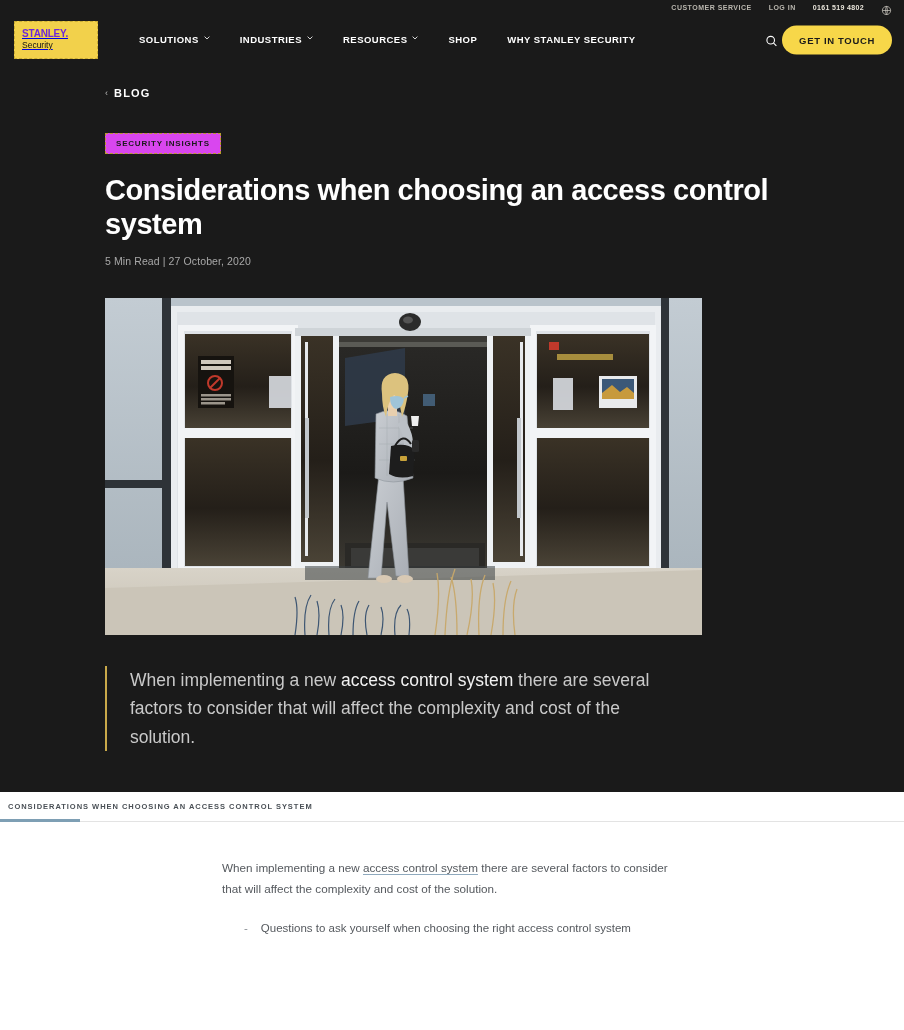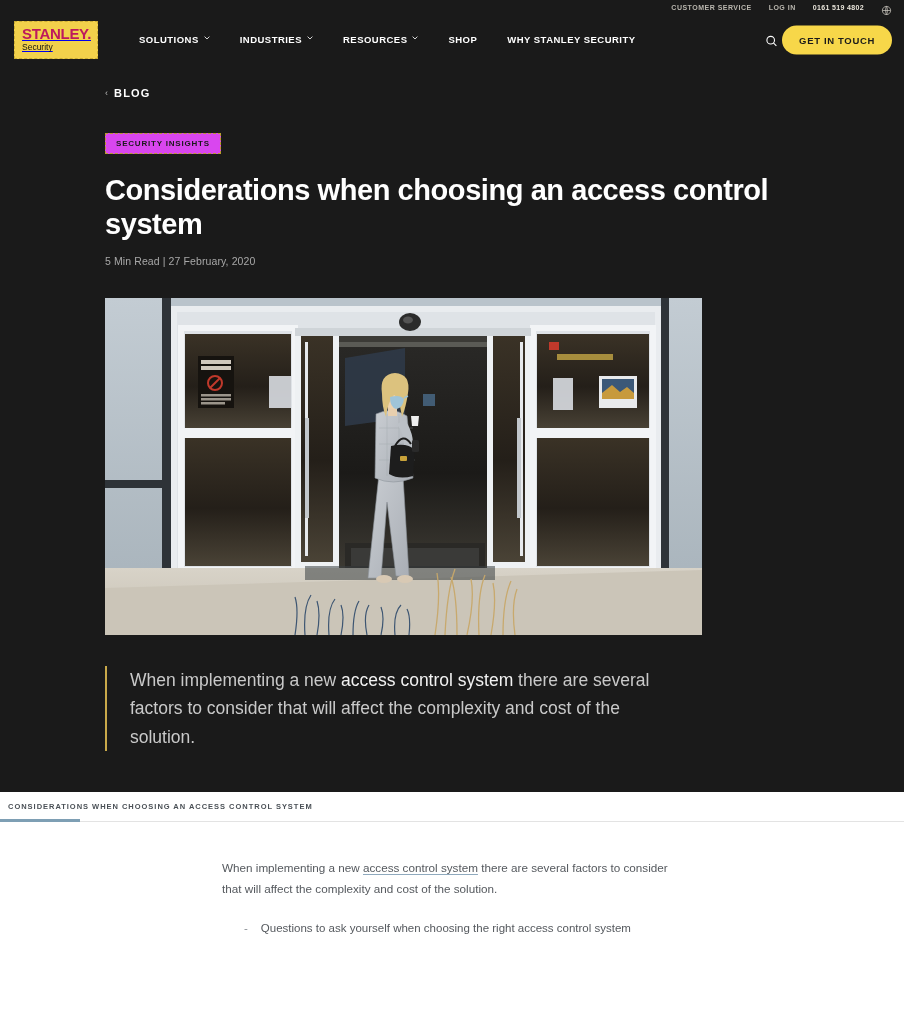--- a/index.html
+++ b/index.html
@@ -33,21 +33,21 @@
     height:49px; background:#1a1a1a;
     display:flex; align-items:center; position:relative;
   }
   .logo {
     width:84px; height:38px; margin-left:14px;
     background:#f2d14b; border:1px dashed #c9ab33;
     display:flex; flex-direction:column; justify-content:center;
     padding-left:7px;
   }
   .logo-main {
-    font-size:15px; font-weight:bold; color:#be185d;
+    font-size:10px; font-weight:bold; color:#6d28d9;
     letter-spacing:-0.02em; line-height:1;
     font-family:"Liberation Sans", sans-serif;
   }
   .logo-sub { font-size:8.5px; color:#121212; line-height:1.2; margin-top:1px; }
 
   .nav-items { display:flex; align-items:center; gap:0; margin-left:26px; }
   .nav-item {
     color:#ffffff; font-size:9.5px; font-weight:bold;
     letter-spacing:0.05em; text-transform:uppercase;
     text-decoration:none; padding:0 15px;
@@ -230,21 +230,21 @@
       <a class="breadcrumb" href="#">
         <span class="breadcrumb-arrow">‹</span>
         <span class="breadcrumb-label">BLOG</span>
       </a>
 
       <div>
         <span class="tag-badge">SECURITY INSIGHTS</span>
       </div>
 
       <h1 class="hero-title">Considerations when choosing an access control system</h1>
-      <div class="hero-meta">5 Min Read | 27 February, 2020</div>
+      <div class="hero-meta">5 Min Read | 27 October, 2020</div>
 
       
       <div class="hero-image">
         <svg viewBox="0 0 597 337" preserveAspectRatio="none" role="img">
           <defs>
             <linearGradient id="skyGlass" x1="0" y1="0" x2="0" y2="1">
               <stop offset="0%" stop-color="#c3ccd3"></stop>
                 <stop offset="100%" stop-color="#aab5bd"></stop>
             </linearGradient>
             <linearGradient id="darkGlass" x1="0" y1="0" x2="0" y2="1">

